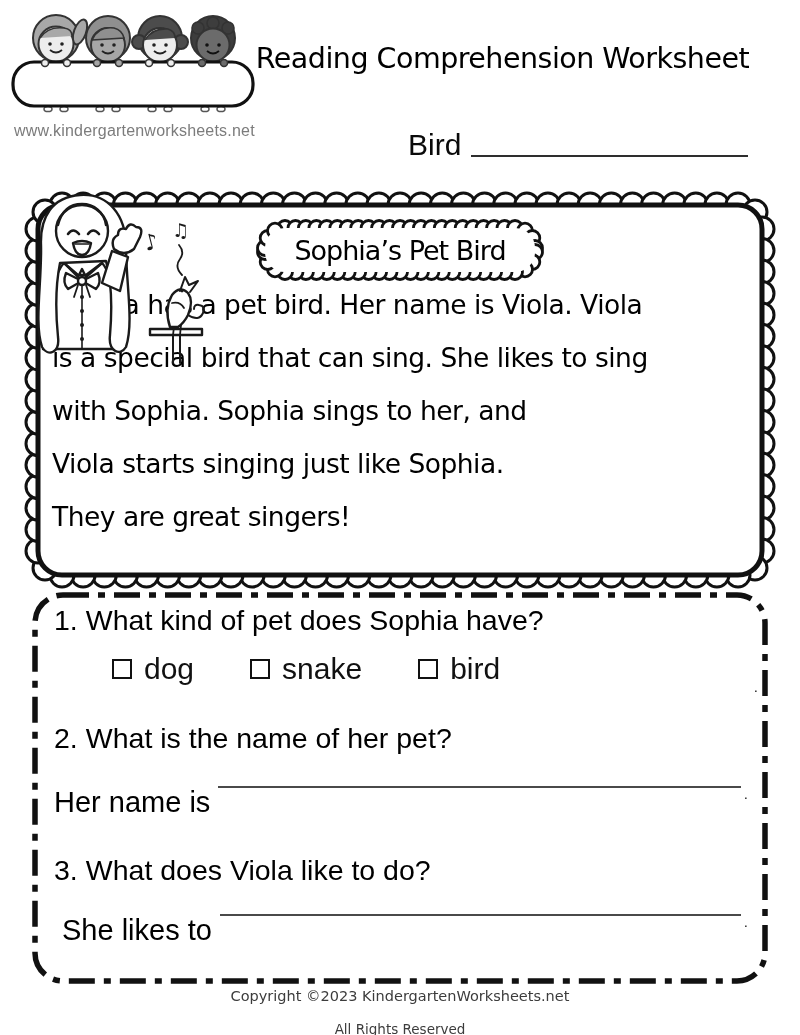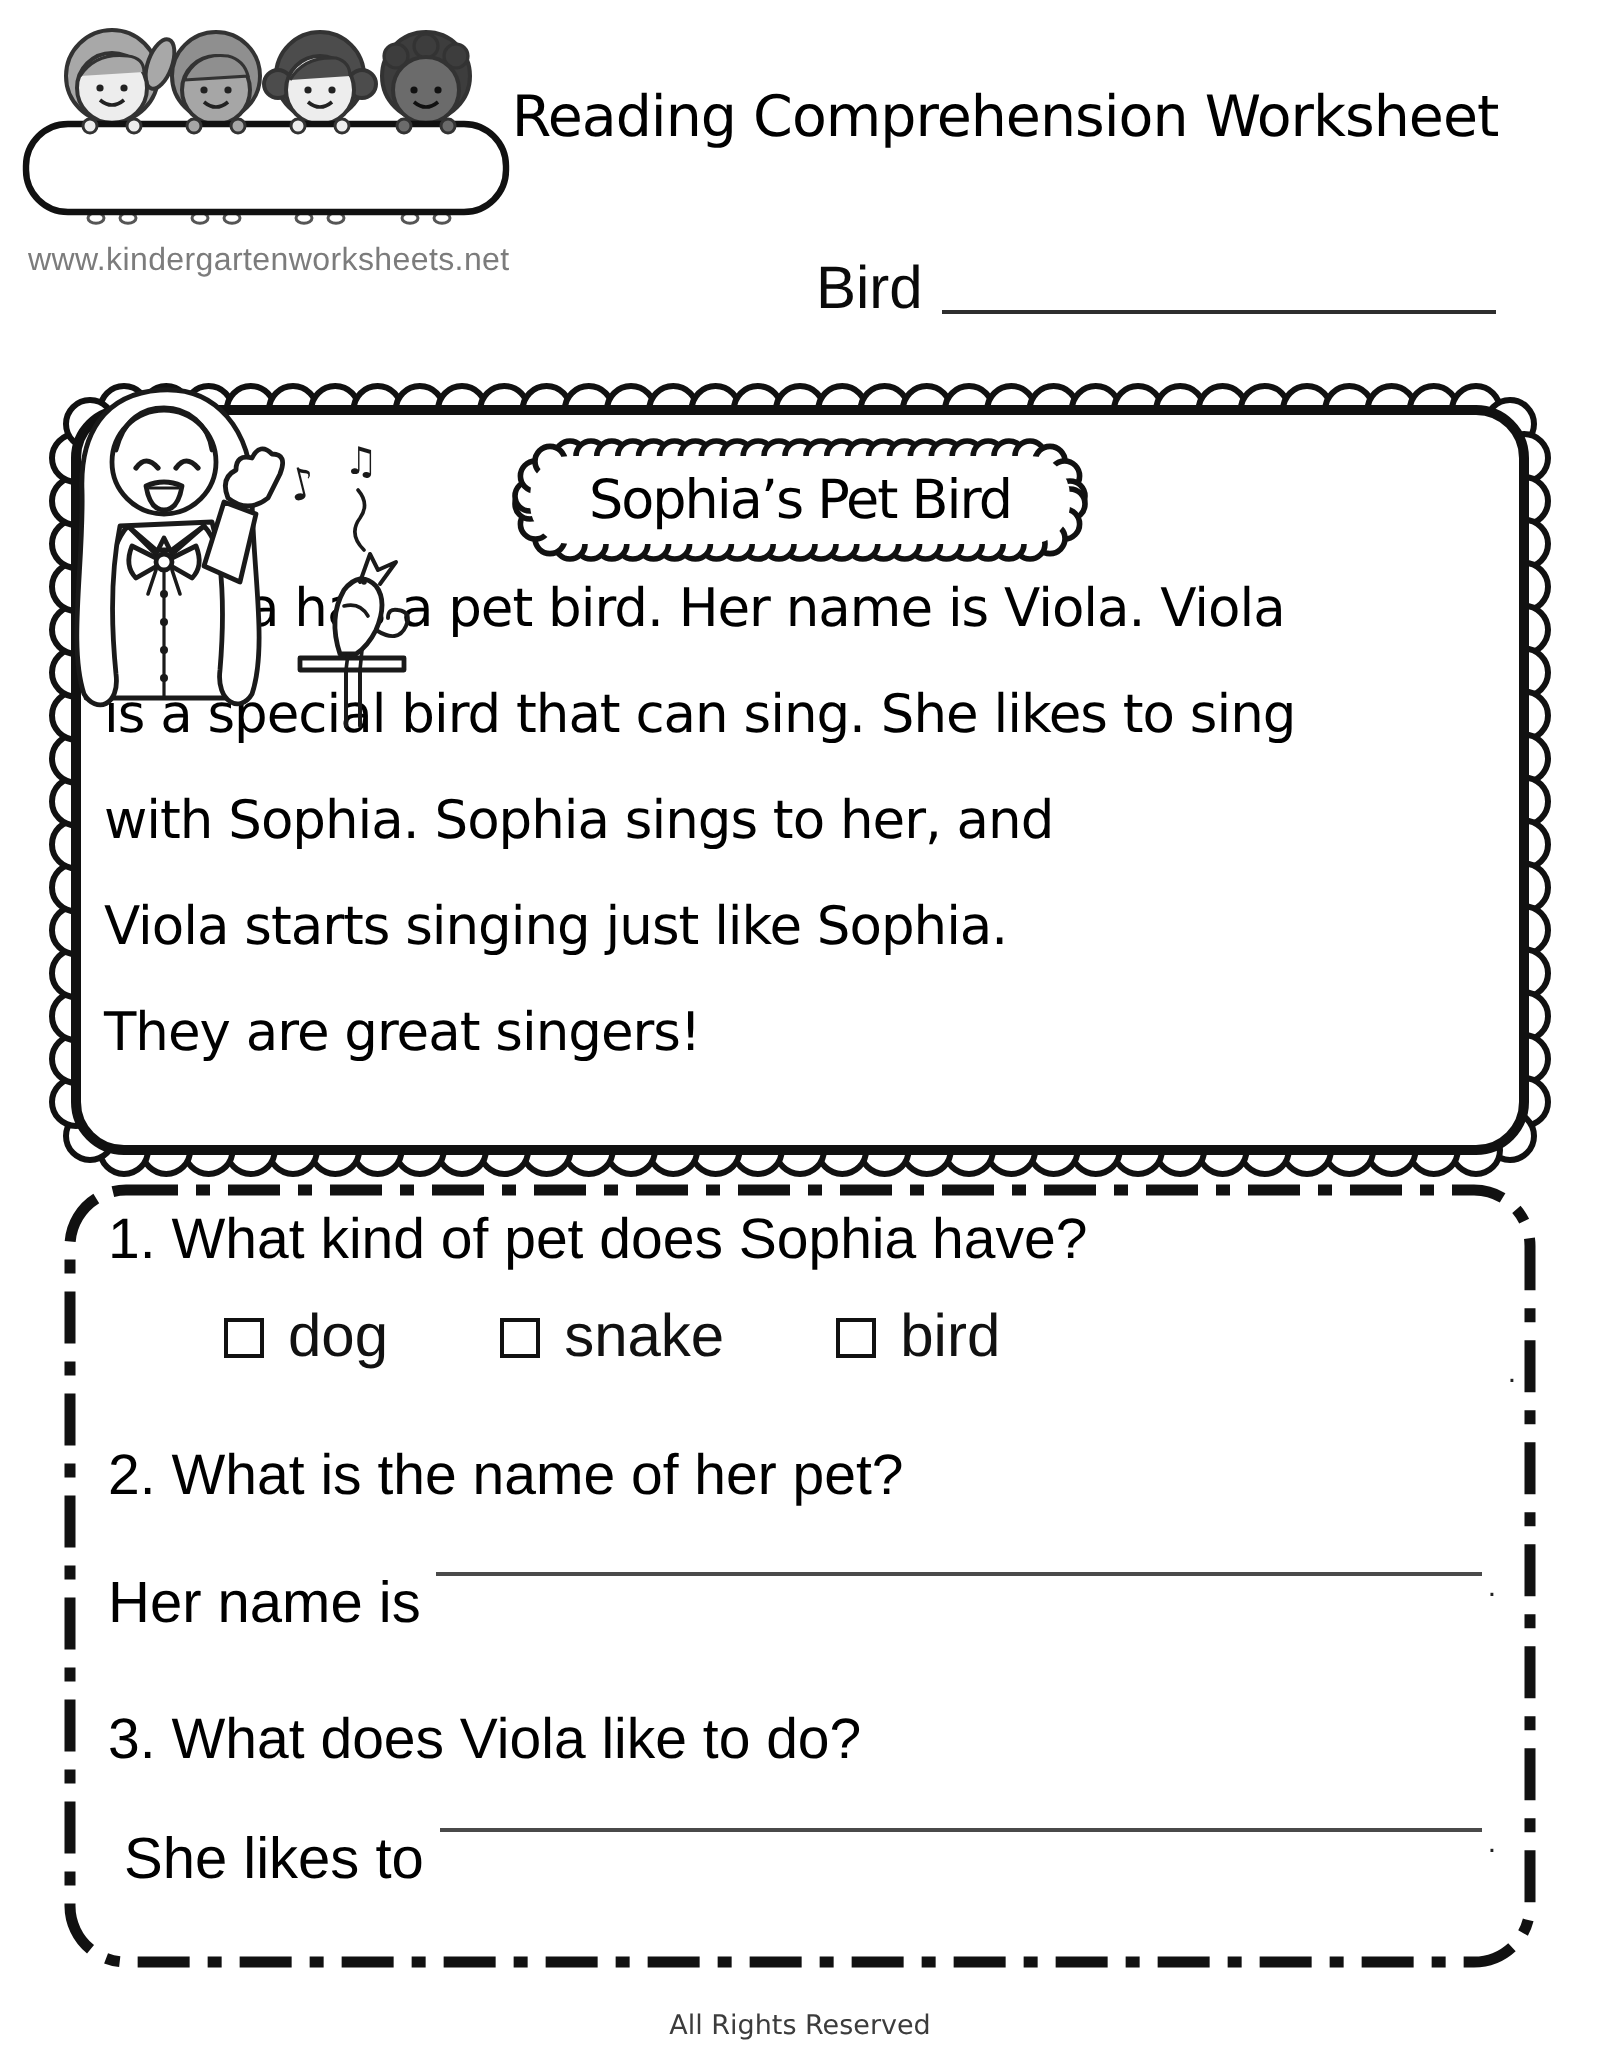--- a/index.html
+++ b/index.html
@@ -416,16 +416,17 @@
       <span class="q-num">3.</span><span>What does Viola like to do?</span>
     </div>
     <div class="answer-row" style="top:324px; height:40px; left:32px;">
       <span class="answer-prefix">She likes to</span>
       <span class="blank-line"></span>
       <span class="tiny-mark">.</span>
     </div>
   </div>
 
   <div id="footer">
+    <div class="footer-line1">Copyright ©2023 KindergartenWorksheets.net</div>
     <div class="footer-line2">All Rights Reserved</div>
   </div>
 
 </div>
 
 </body></html>

